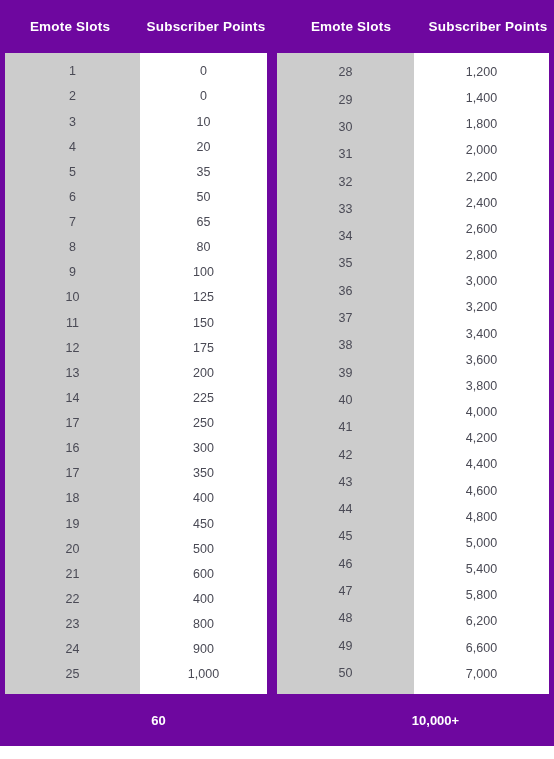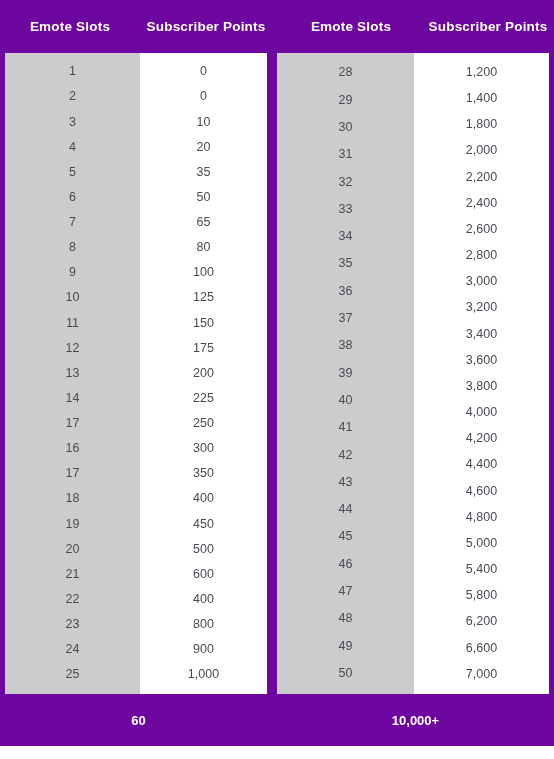--- a/index.html
+++ b/index.html
@@ -102,20 +102,21 @@
     height: 52px;
     display: flex;
     background: #6e079f;
     align-items: center;
   }
   .tfoot .fcell {
     color: #ffffff;
     font-size: 13px;
     font-weight: bold;
     text-align: center;
+    margin-left: 20px;
   }
   .tfoot .fcell.left  { flex: 0 0 277px; }
   .tfoot .fcell.right { flex: 1 1 auto; }
 </style>
 </head>
 <body>
 
 <div class="table-wrap">
 
   <div class="thead">

